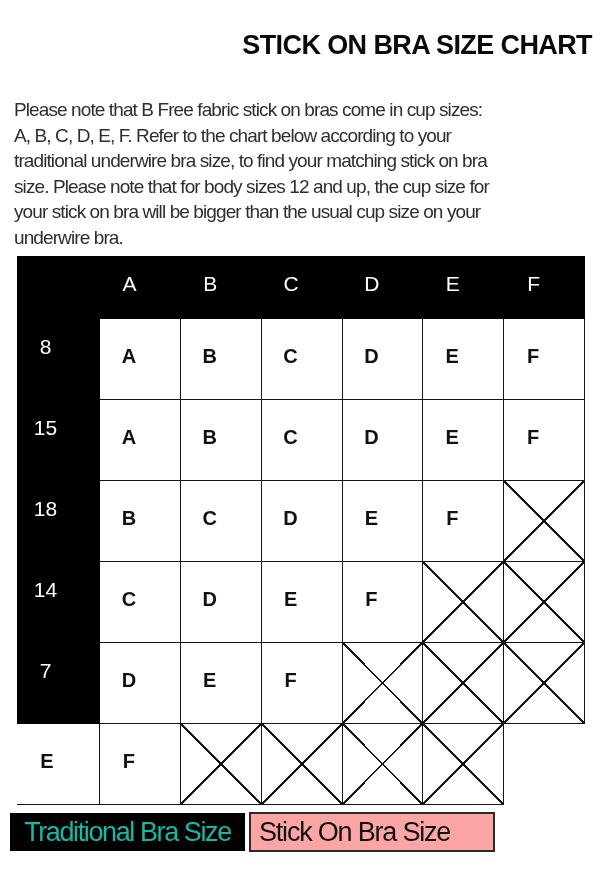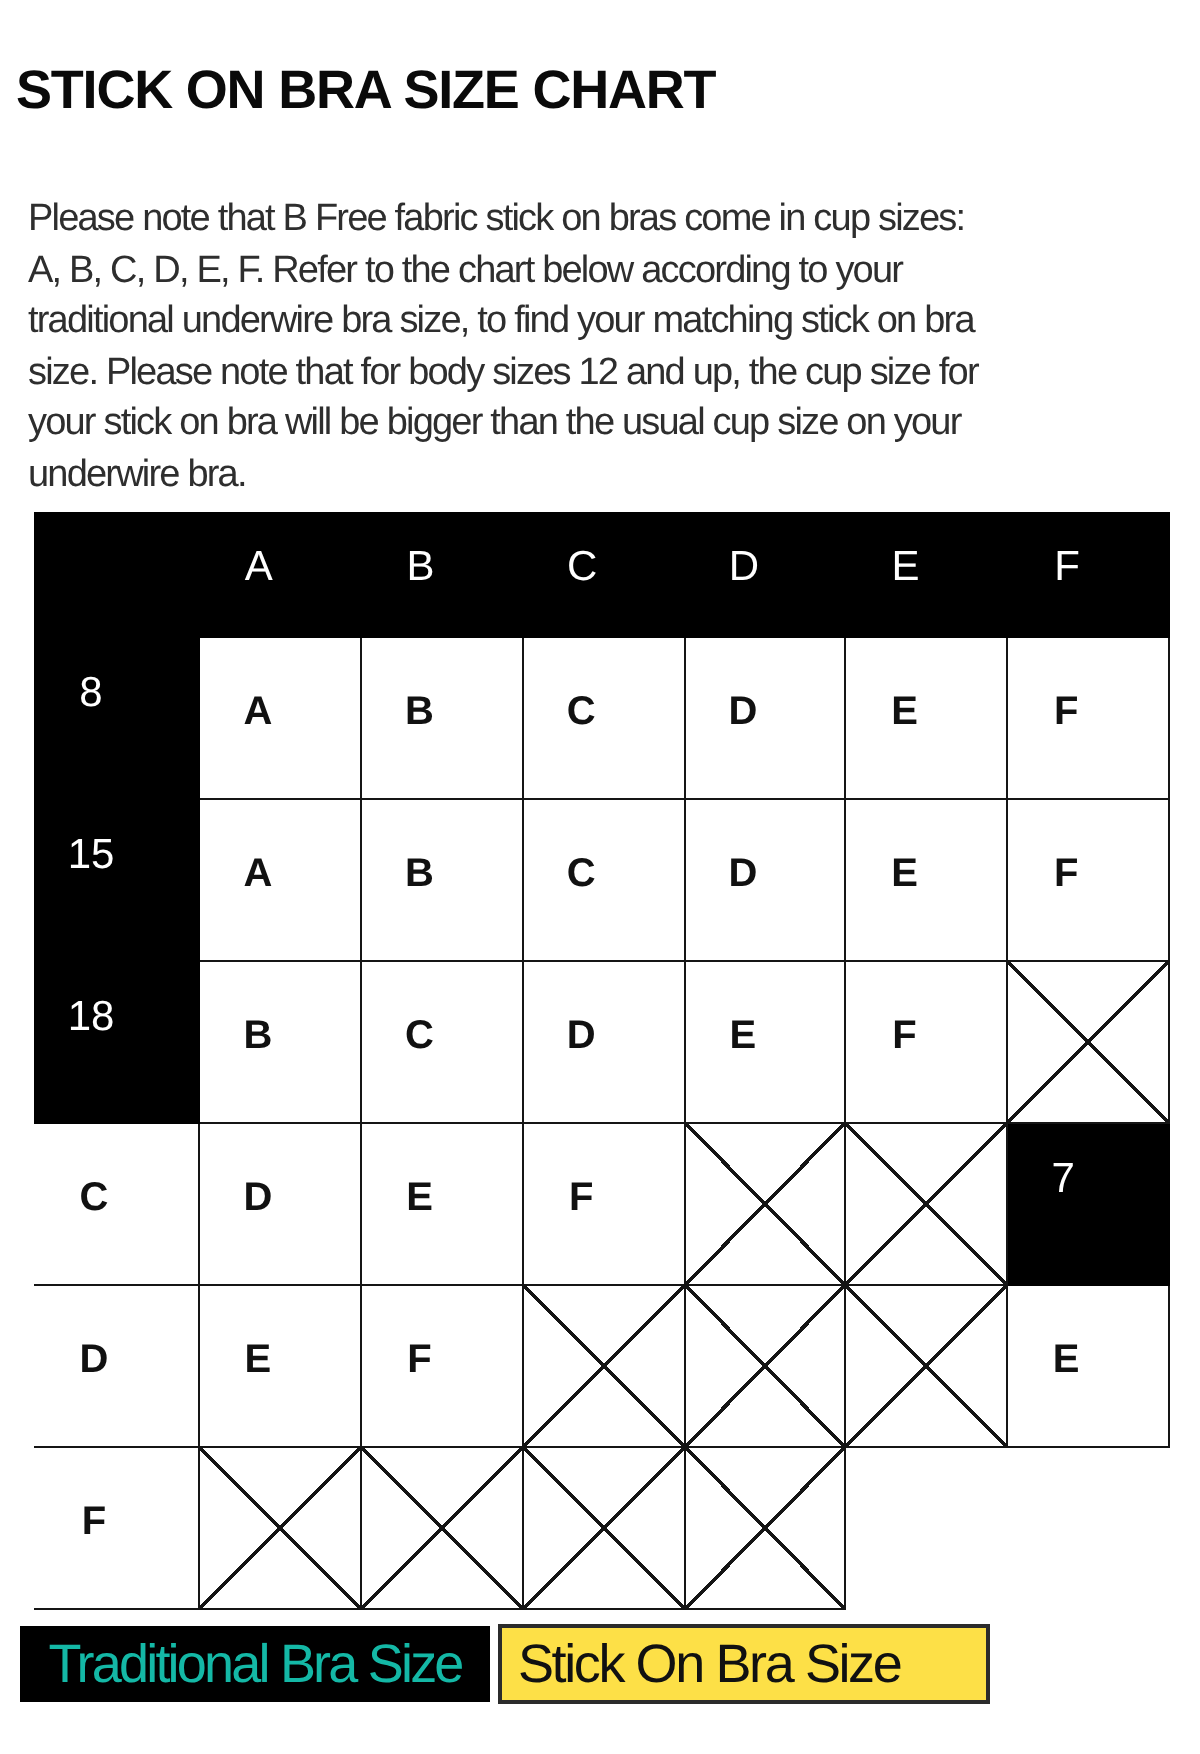--- a/index.html
+++ b/index.html
@@ -6,21 +6,21 @@
   body {
     width:600px; height:877px;
     background:#ffffff;
     font-family:"Liberation Sans", sans-serif;
     position:relative;
     overflow:hidden;
     color:#000;
   }
   .title {
     margin:30px 8px 0 8px;
-    text-align:left;
+    text-align:right;
     font-size:27px;
     font-weight:700;
     letter-spacing:-0.6px;
     color:#0a0a0a;
   }
   .intro {
     margin:36px 10px 0 14px;
     font-size:19px;
     line-height:25.5px;
     letter-spacing:-0.9px;
@@ -85,21 +85,21 @@
     font-size:27px;
     letter-spacing:-1.4px;
     display:flex;
     align-items:center;
     justify-content:center;
   }
   .legend-stickon {
     position:absolute;
     left:249px; top:812px;
     width:234px; height:36px;
-    background:#fde047;
+    background:#fca5a5;
     border:2px solid #2b2b2b;
     color:#111;
     font-size:27px;
     letter-spacing:-1.2px;
     display:flex;
     align-items:center;
     padding-left:8px;
     box-sizing:content-box;
   }
 </style>
@@ -141,20 +141,21 @@
   <div class="cell">F</div>
 
   <div class="rlabel">18</div>
   <div class="cell">B</div>
   <div class="cell">C</div>
   <div class="cell">D</div>
   <div class="cell">E</div>
   <div class="cell">F</div>
   <div class="cell crossed"></div>
 
+  <div class="rlabel">14</div>
   <div class="cell">C</div>
   <div class="cell">D</div>
   <div class="cell">E</div>
   <div class="cell">F</div>
   <div class="cell crossed"></div>
   <div class="cell crossed"></div>
 
   <div class="rlabel">7</div>
   <div class="cell">D</div>
   <div class="cell">E</div>

